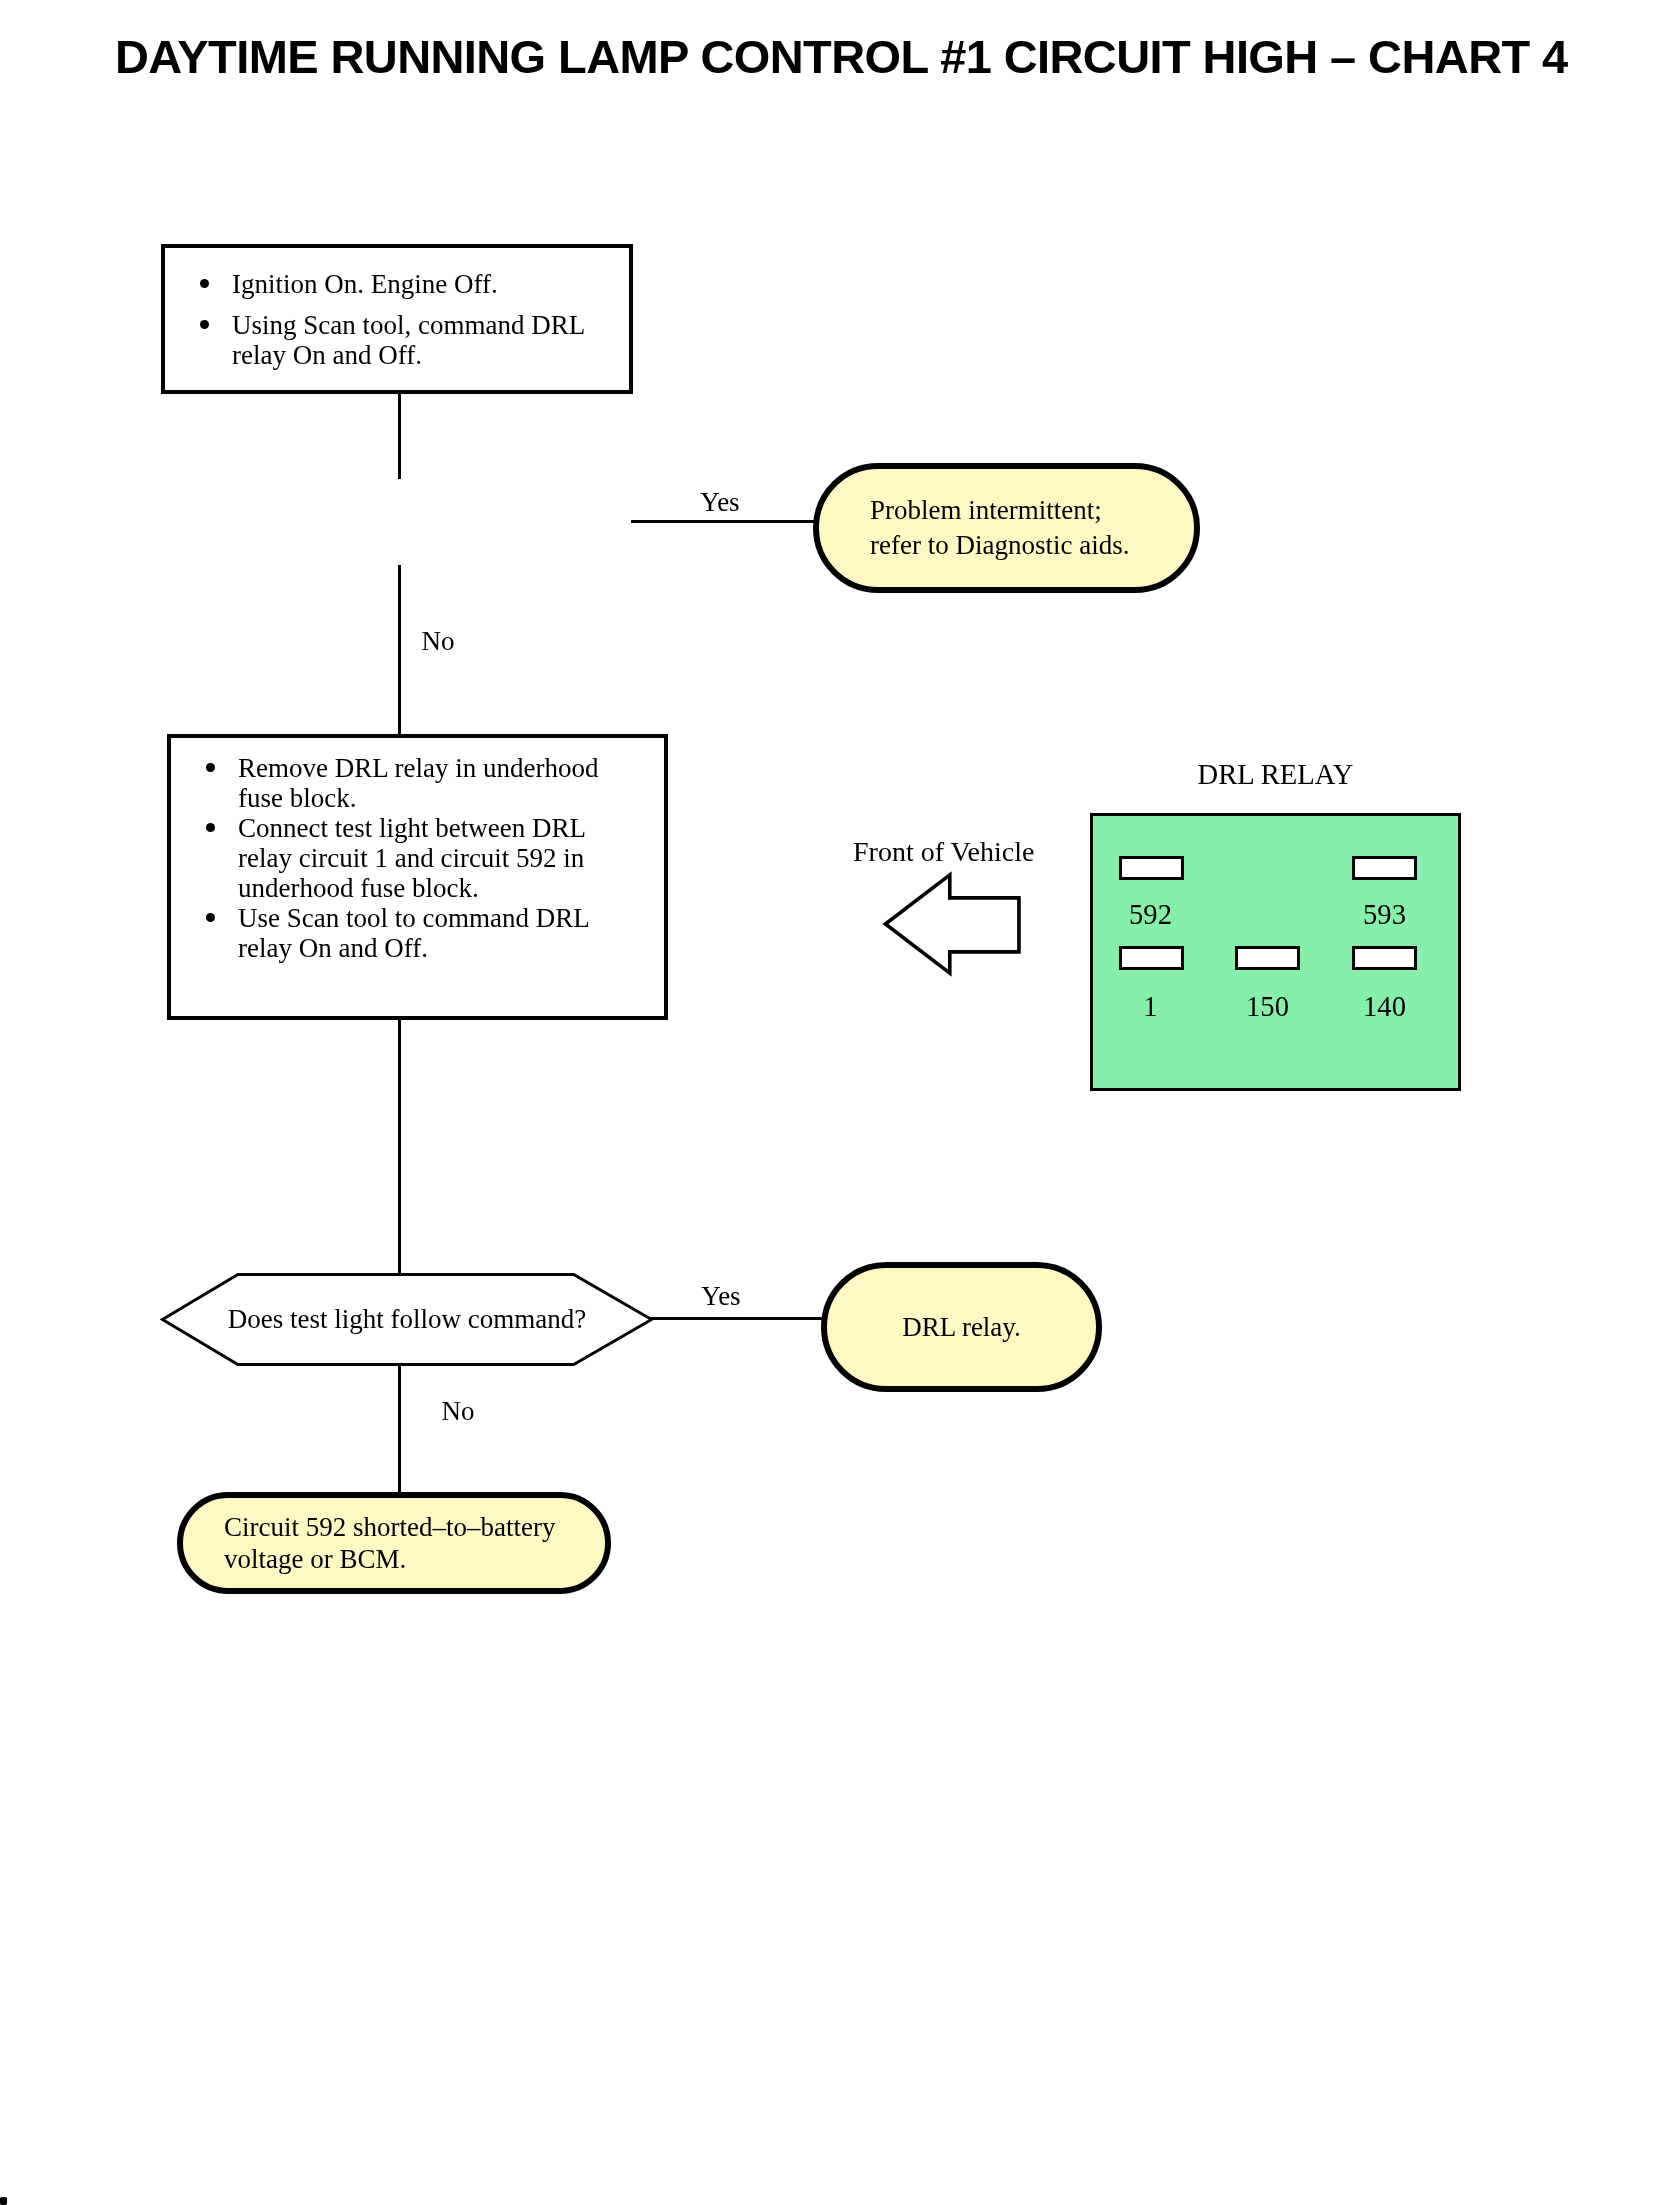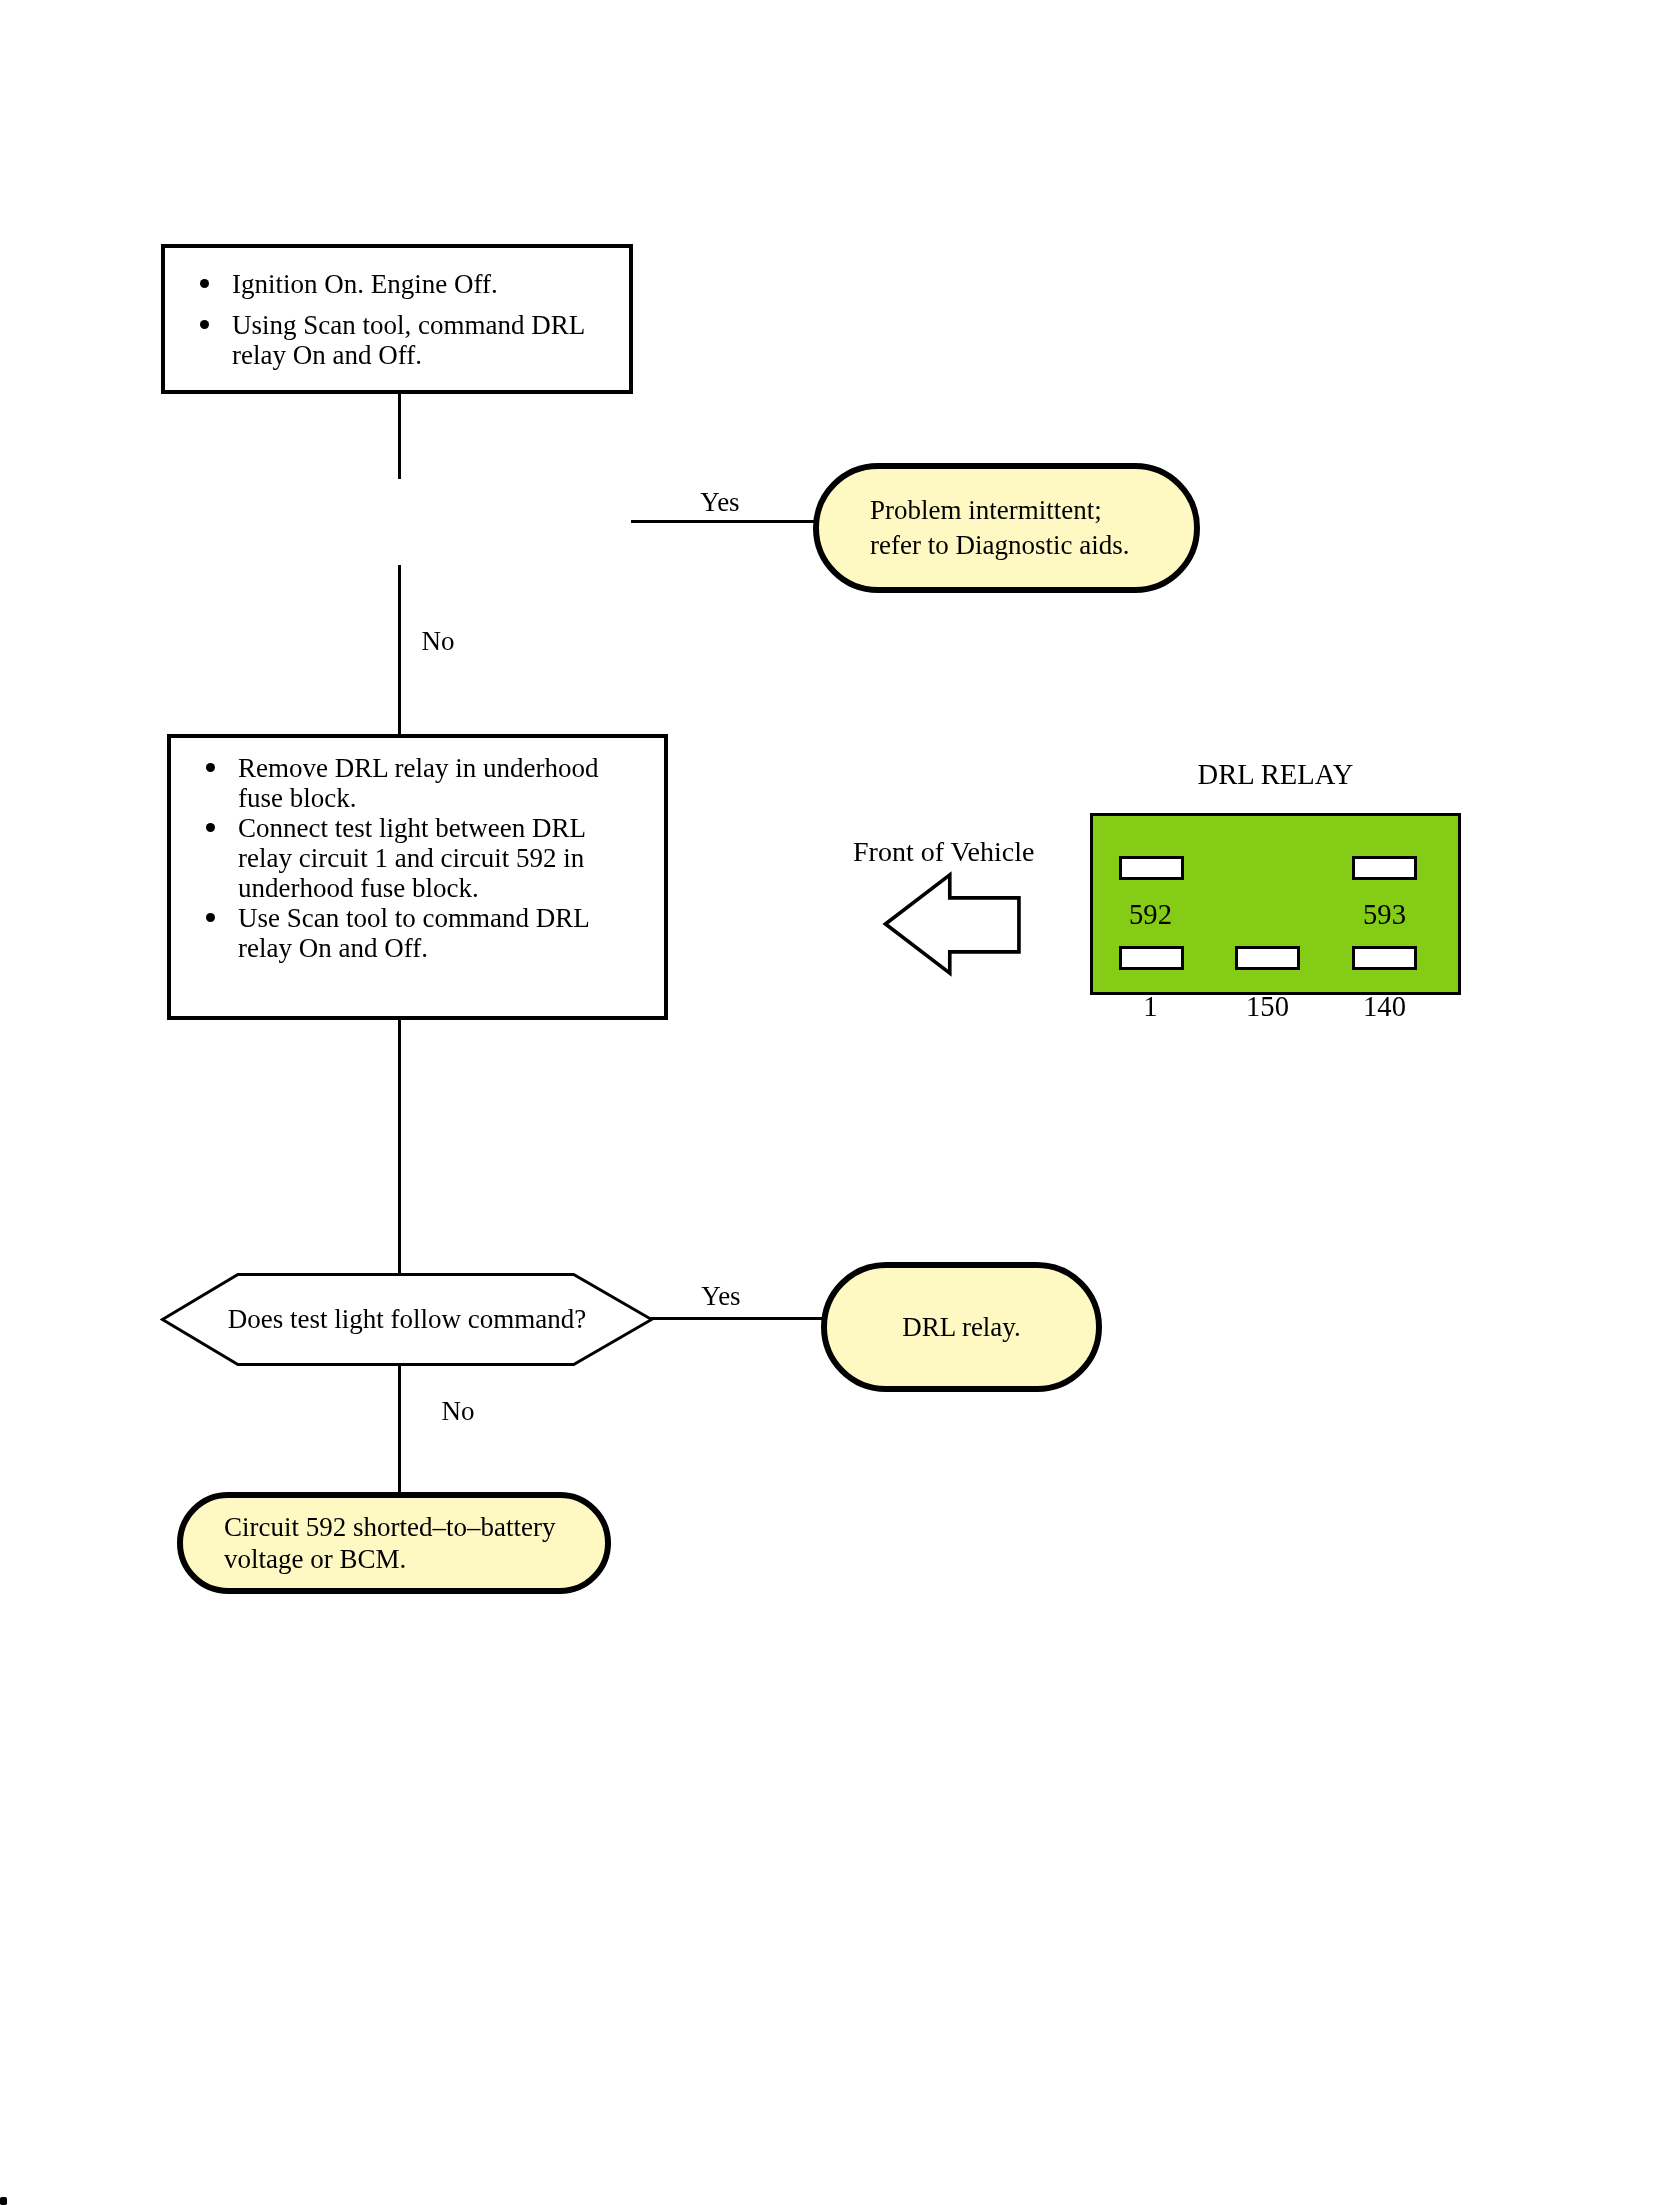--- a/index.html
+++ b/index.html
@@ -111,23 +111,23 @@
   }
   .front-label {
     position: absolute;
     left: 853px; top: 836px;
     font-size: 28px;
     white-space: nowrap;
   }
   .arrow-wrap { position: absolute; left: 881px; top: 870px; }
   .relay-box {
     position: absolute;
-    left: 1090px; top: 813px; width: 371px; height: 182px;
+    left: 1090px; top: 813px; width: 371px; height: 278px;
     border: 3px solid #000;
-    background: #84cc16;
+    background: #86efac;
   }
   .pin {
     position: absolute;
     width: 65px; height: 24px;
     border: 3.6px solid #000;
     background: #fff;
   }
   .pin-label {
     position: absolute;
     width: 79px;
@@ -141,20 +141,21 @@
     width: 7.3px; height: 8px;
     background: #000;
     border-radius: 1.8px;
   }
 </style>
 </head>
 <body>
 
 <div class="page">
 
+  <div class="title">DAYTIME RUNNING LAMP CONTROL #1 CIRCUIT HIGH – CHART 4</div>
 
   <div class="pbox box1">
     <div class="items">
       <div class="item">
         <span class="dot"></span>
         <span>Ignition On. Engine Off.</span>
       </div>
       <div class="item">
         <span class="dot"></span>
         <span>Using Scan tool, command DRL

